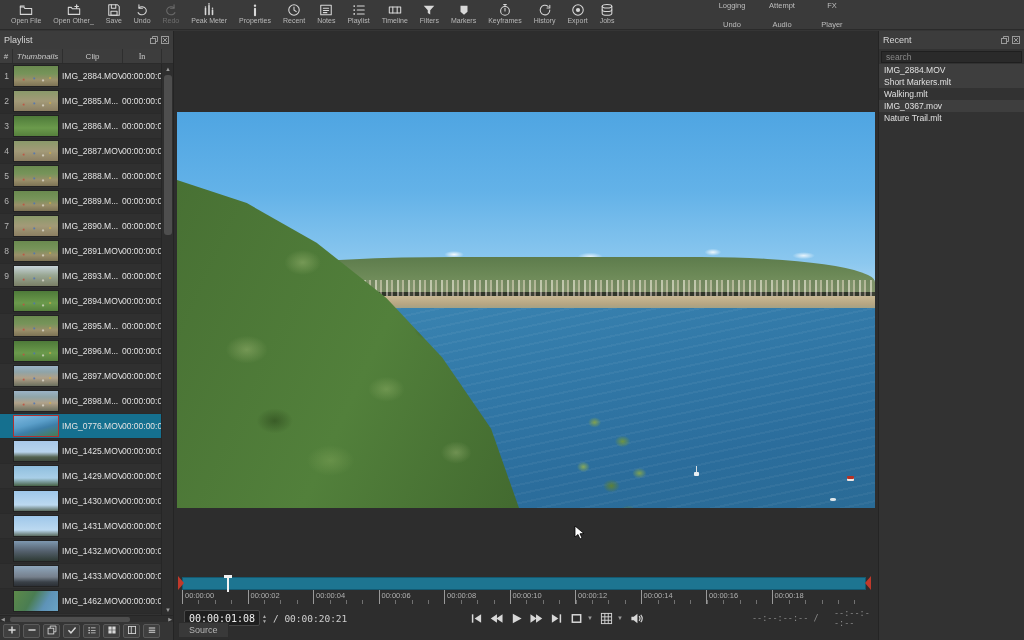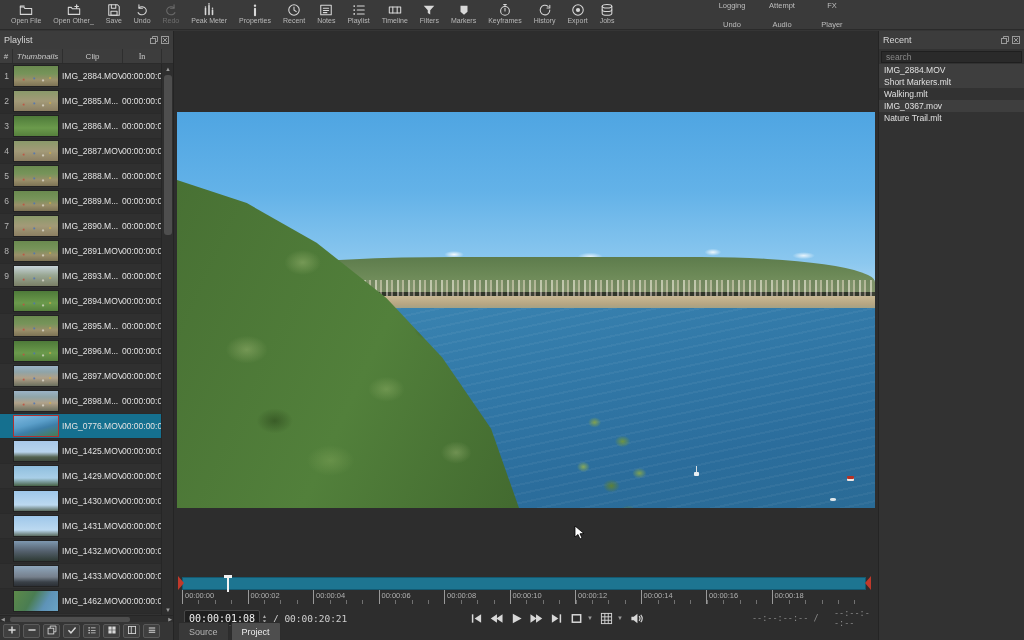--- a/index.html
+++ b/index.html
@@ -115,21 +115,21 @@
   .tc-spin { display:flex; flex-direction:column; margin-left:2px; gap:1px; }
   .tc-spin span { font-size:5px; color:#aaa; line-height:4px; }
   .tc-total { margin-left:6px; color:#cfcfcf; font-family:"DejaVu Sans Mono", monospace; font-size:9.5px; }
   .transport { position:absolute; left:296px; display:flex; align-items:center; gap:7px; }
   .tr-btn svg { width:13px; height:13px; display:block; }
   .dd-arrow { font-size:6px; color:#9a9a9a; margin-left:-3px; }
   .sel-dur { position:absolute; left:578px; color:#8a8a8a; font-family:"DejaVu Sans Mono", monospace; font-size:8.5px; }
   .in-pt { position:absolute; left:660px; color:#8a8a8a; font-family:"DejaVu Sans Mono", monospace; font-size:8.5px; }
 
   
-  .player-tabs { position:absolute; left:4px; bottom:0; height:18px; display:flex; gap:2px; }
+  .player-tabs { position:absolute; left:4px; bottom:0; height:18px; display:flex; gap:2px;flex-direction:column; }
   .ptab { padding:2px 10px; font-size:9px; color:#b5b5b5; background:#393939; border:1px solid #2c2c2c; border-bottom:none; border-radius:2px 2px 0 0; display:flex; align-items:center; }
   .ptab.active { background:#4e4e4e; color:#efefef; }
 
   
   .recent-panel { width:146px; background:#323232; border-left:1px solid #242424; display:flex; flex-direction:column; }
   .search-input { margin:2px 2px 1px 2px; height:12px; background:#2a2a2a; border:1px solid #1f1f1f; color:#ddd; font-size:8.5px; padding:0 4px; font-family:"Liberation Sans", sans-serif; }
   .search-input::placeholder { color:#8a8a8a; }
   .recent-list { flex:0 0 auto; }
   .recent-item { height:12px; display:flex; align-items:center; padding:0 5px; font-size:8.5px; color:#e0e0e0; white-space:nowrap; overflow:hidden; }
   .recent-item.shaded { background:#3e3e3e; }

